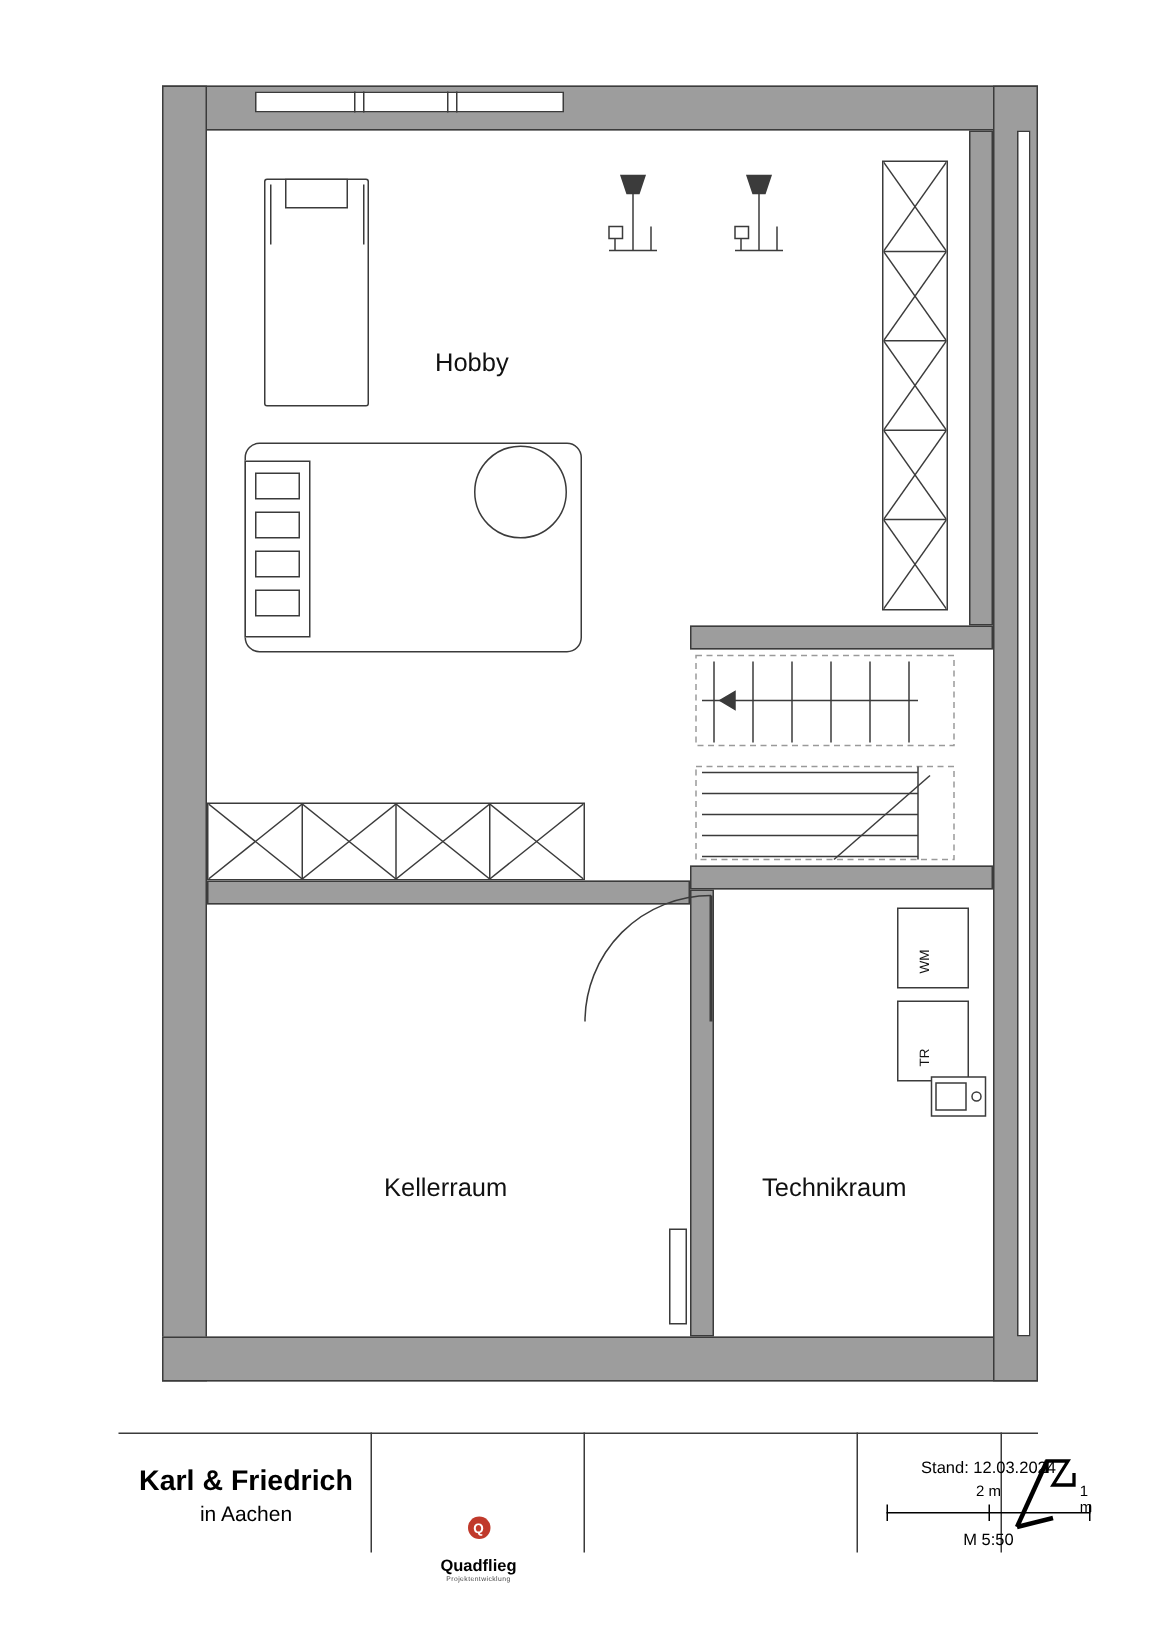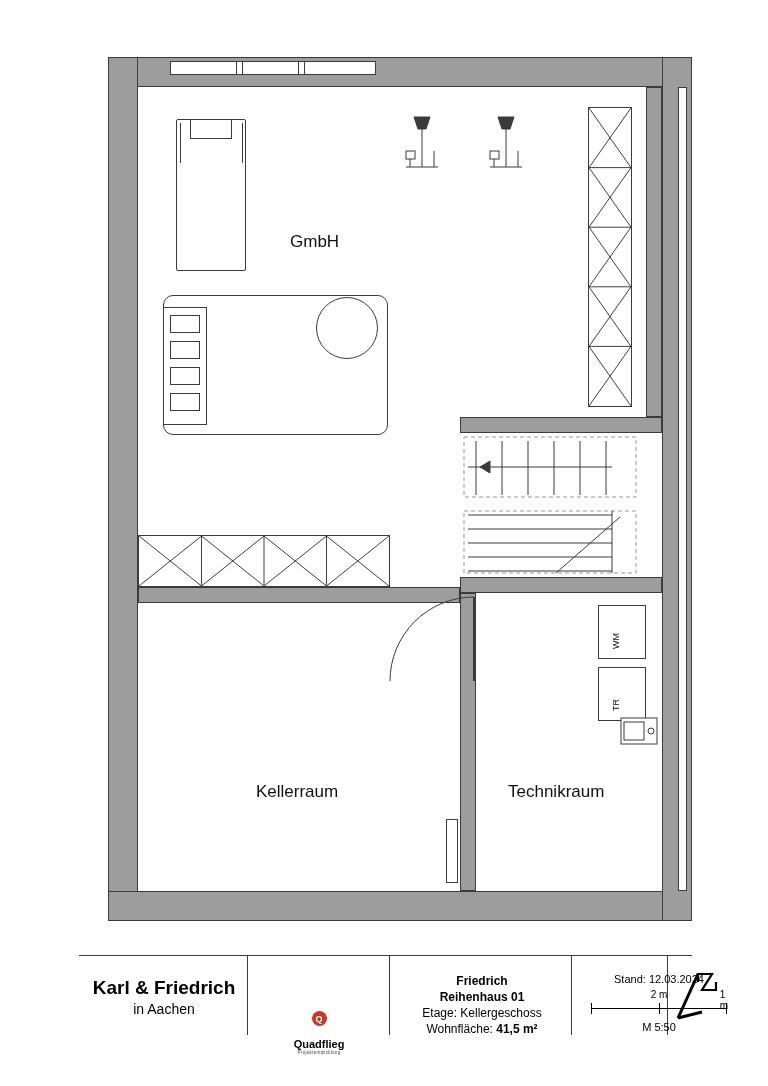--- a/index.html
+++ b/index.html
@@ -213,51 +213,41 @@
     <div class="roomlabel" style="left:503px;top:654px;font-size:9px;transform:rotate(-90deg);transform-origin:left top;">TR</div>
 
     <div style="position:absolute;left:512px;top:660px;width:38px;height:28px;">
       <svg viewBox="0 0 38 28" width="38" height="28">
         <rect x="1" y="1" width="36" height="26" stroke="#3b3b3b" fill="#fff" stroke-width="1"></rect>
         <rect x="4" y="5" width="20" height="18" stroke="#3b3b3b" fill="none" stroke-width="1"></rect>
         <circle cx="31" cy="14" r="3" stroke="#3b3b3b" fill="none" stroke-width="1"></circle>
       </svg>
     </div>
 
-    <div class="roomlabel" style="left:182px;top:175px;">GmbH</div>
+    <div class="roomlabel" style="left:182px;top:175px;">Hobby</div>
     <div class="roomlabel" style="left:148px;top:725px;">Kellerraum</div>
     <div class="roomlabel" style="left:400px;top:725px;">Technikraum</div>
   </div>
 
   <div class="titleblock">
     <div class="tb-top"></div>
     <div class="tb-sep" style="left:168px;"></div>
     <div class="tb-sep" style="left:310px;"></div>
     <div class="tb-sep" style="left:492px;"></div>
     <div class="tb-sep" style="left:588px;"></div>
 
     <div class="brand1">Karl &amp; Friedrich</div>
     <div class="brand2">in Aachen</div>
 
     <div class="logo">
       <div class="dot">Q</div>
       <div class="nm">Quadflieg</div>
       <div class="sub">Projektentwicklung</div>
     </div>
 
-    <div class="info">
-      <div class="b">Friedrich</div>
-      <div class="b">Reihenhaus 01</div>
-      <div>
-        <span>Etage: </span><span>Kellergeschoss</span>
-      </div>
-      <div>
-        <span>Wohnfläche: </span><span class="b">41,5 m²</span>
-      </div>
-    </div>
 
     <div class="stand">Stand: 12.03.2024</div>
     <div class="scalebar">
       <div class="ticks">
         <div class="axis"></div>
         <div class="t" style="left:0;"></div>
         <div class="t" style="left:68px;"></div>
         <div class="t" style="left:135px;"></div>
         <div class="lbl" style="left:68px;">2 m</div>
         <div class="lbl" style="left:133px;">1 m</div>

